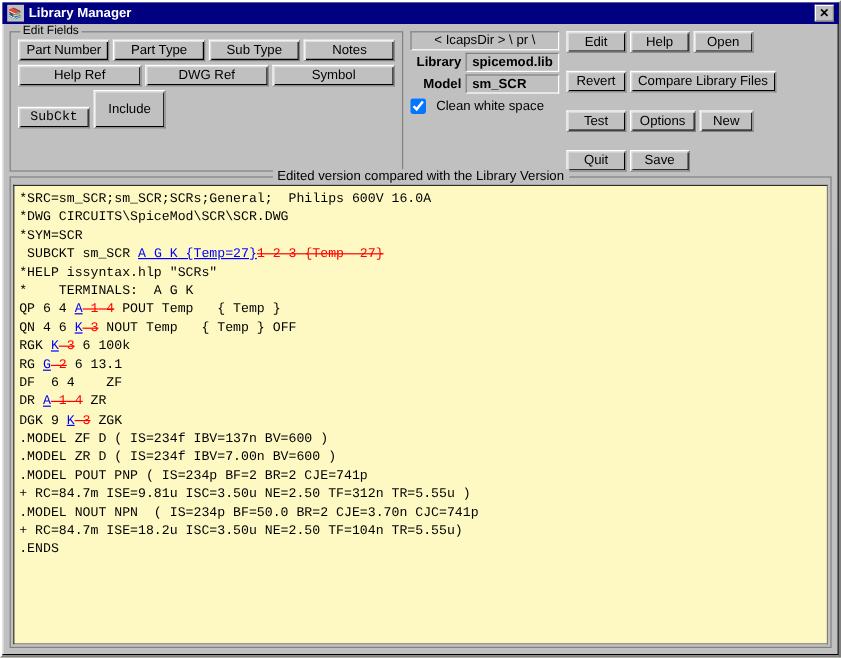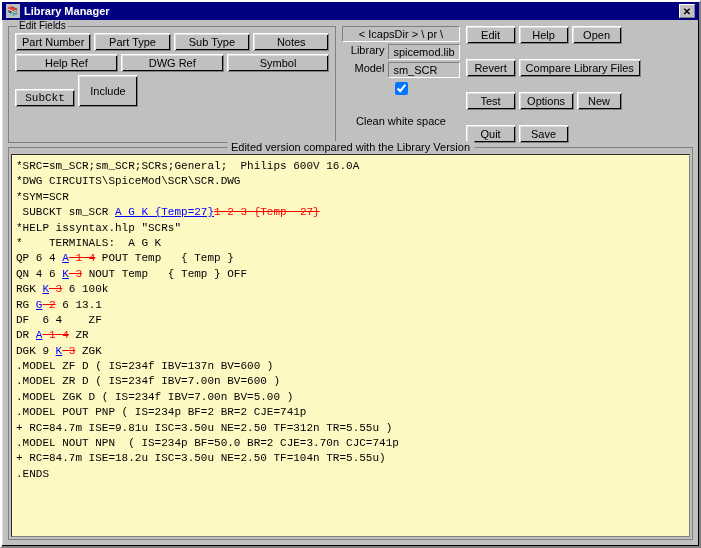--- a/index.html
+++ b/index.html
@@ -145,22 +145,24 @@
     .path-box {
       border: 1px inset #808080;
       background: #c0c0c0;
       padding: 1px 4px;
       font-size: 11px;
       text-align: center;
     }
 
     .info-row {
       display: flex;
+      align-items: center;
       gap: 4px;
       font-size: 11px;
+      font-weight: bold;
     }
 
     .info-label {
       width: 42px;
       text-align: right;
     }
 
     .info-value {
       flex: 1;
     }
@@ -178,24 +180,23 @@
     }
 
     .compare-btn {
       min-width: 110px;
       font-size: 11px;
     }
 
     .checkbox-row {
       display: flex;
       align-items: center;
-      gap: 20px;
+      gap: 8px;
       font-size: 11px;
       margin-top: 2px;
-      flex-direction: column;
     }
 
     .editor-section {
       flex: 1;
       border: 1px solid #808080;
       border-top-color: #808080;
       padding: 2px;
       position: relative;
       display: flex;
       flex-direction: column;
@@ -355,21 +356,20 @@
           <span class="editor-line">*    TERMINALS:  A G K</span>
           <span class="editor-line"><span class="normal-text">QP 6 4 </span><span class="highlight-blue">A</span><span class="highlight-red"> 1</span><span class="highlight-red"> 4</span><span class="normal-text"> POUT Temp   { Temp }</span></span>
           <span class="editor-line"><span class="normal-text">QN 4 6 </span><span class="highlight-blue">K</span><span class="highlight-red"> 3</span><span class="normal-text"> NOUT Temp   { Temp } OFF</span></span>
           <span class="editor-line"><span class="normal-text">RGK </span><span class="highlight-blue">K</span><span class="highlight-red"> 3</span><span class="normal-text"> 6 100k</span></span>
           <span class="editor-line"><span class="normal-text">RG </span><span class="highlight-blue">G</span><span class="highlight-red"> 2</span><span class="normal-text"> 6 13.1</span></span>
           <span class="editor-line">DF  6 4    ZF</span>
           <span class="editor-line"><span class="normal-text">DR </span><span class="highlight-blue">A</span><span class="highlight-red"> 1</span><span class="highlight-red"> 4</span><span class="normal-text"> ZR</span></span>
           <span class="editor-line"><span class="normal-text">DGK 9 </span><span class="highlight-blue">K</span><span class="highlight-red"> 3</span><span class="normal-text"> ZGK</span></span>
           <span class="editor-line">.MODEL ZF D ( IS=234f IBV=137n BV=600 )</span>
           <span class="editor-line">.MODEL ZR D ( IS=234f IBV=7.00n BV=600 )</span>
-          <span class="editor-line">.MODEL ZGK D ( IS=234f IBV=7.00n BV=5.00 )</span>
           <span class="editor-line">.MODEL POUT PNP ( IS=234p BF=2 BR=2 CJE=741p</span>
           <span class="editor-line">+ RC=84.7m ISE=9.81u ISC=3.50u NE=2.50 TF=312n TR=5.55u )</span>
           <span class="editor-line">.MODEL NOUT NPN  ( IS=234p BF=50.0 BR=2 CJE=3.70n CJC=741p</span>
           <span class="editor-line">+ RC=84.7m ISE=18.2u ISC=3.50u NE=2.50 TF=104n TR=5.55u)</span>
           <span class="editor-line">.ENDS</span>
         </div>
     </div>
 
   </div>
 </div>

